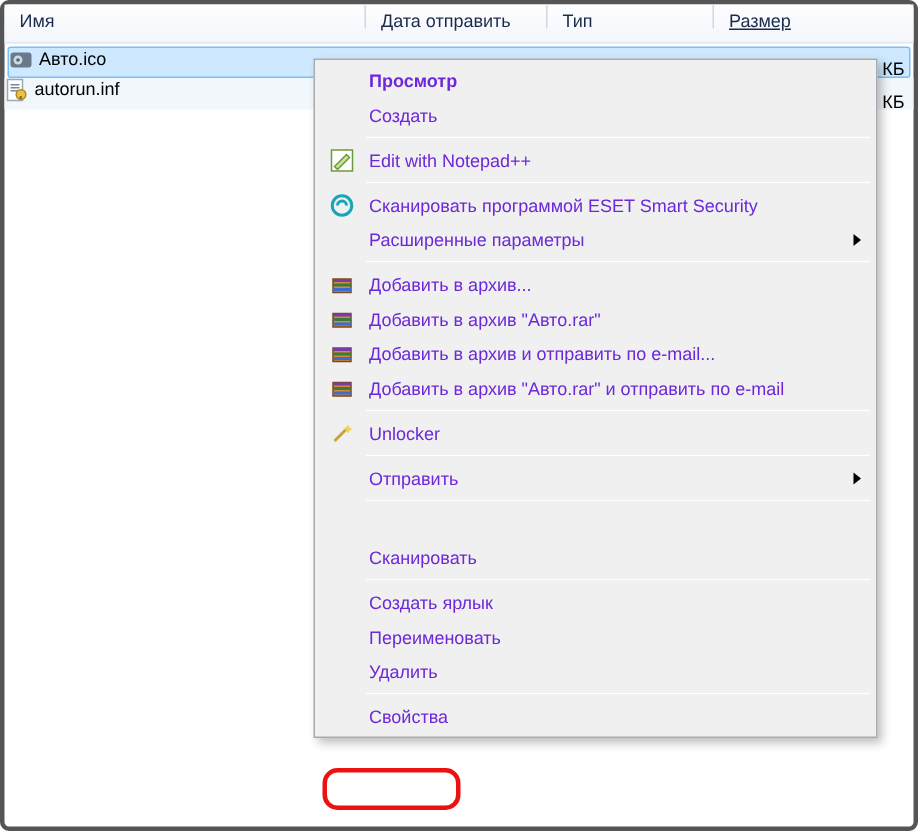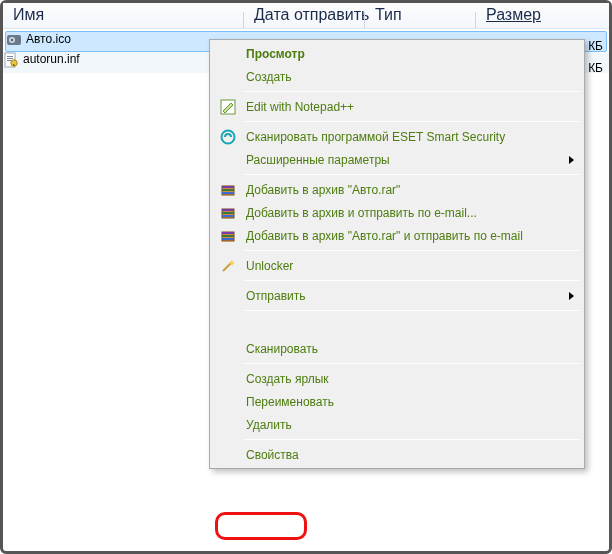--- a/index.html
+++ b/index.html
@@ -19,22 +19,22 @@
     width: 612px;
     height: 554px;
     position: relative;
     background: #fff;
   }
   .header {
     display: flex;
     border-bottom: 1px solid #e0e6ef;
     background: linear-gradient(#fdfdfe, #f3f6fb);
     height: 26px;
-    align-items: flex-end;
-    font-size: 16px;
+    align-items: flex-start;
+    font-size: 12px;
     color: #1a2b4a;
   }
   .col { padding: 4px 10px; white-space: nowrap; }
   .col-name { width: 240px; }
   .col-date { width: 120px; }
   .col-type { width: 110px; }
   .col-size { flex: 1; text-decoration: underline; }
   .sep { width:1px; height:16px; background:#cfd6e2; }
   .filelist { padding-top: 2px; }
   .row {
@@ -67,21 +67,21 @@
     border: 1px solid #a7abb0;
     box-shadow: 3px 3px 6px rgba(0,0,0,.25);
     padding: 2px;
   }
   .menu-item {
     display: flex;
     align-items: center;
     height: 23px;
     padding: 0 24px 0 4px;
     position: relative;
-    color: #4d7c0f;
+    color: #6d28d9;
   }
   .menu-item .mi-icon {
     width: 24px; height: 20px;
     display: inline-flex; align-items: center; justify-content: center;
     margin-right: 6px;
   }
   .menu-item .mi-label { flex: 1; white-space: nowrap; }
   .menu-item.bold .mi-label { font-weight: 700; }
   .menu-sep {
     height: 1px;
@@ -190,20 +190,31 @@
     <div class="menu-sep"></div>
     <div class="menu-item">
       <span class="mi-icon">
           <svg width="16" height="16">
             <rect x="2" y="4" width="12" height="9" fill="#d58a3a" stroke="#7a4a12"></rect>
             <rect x="2" y="4" width="12" height="2" fill="#7a3aa8"></rect>
             <rect x="2" y="7" width="12" height="2" fill="#3a7a3a"></rect>
             <rect x="2" y="10" width="12" height="2" fill="#3a6ad5"></rect>
           </svg>
         </span>
+      <span class="mi-label">Добавить в архив...</span>
+    </div>
+    <div class="menu-item">
+      <span class="mi-icon">
+          <svg width="16" height="16">
+            <rect x="2" y="4" width="12" height="9" fill="#d58a3a" stroke="#7a4a12"></rect>
+            <rect x="2" y="4" width="12" height="2" fill="#7a3aa8"></rect>
+            <rect x="2" y="7" width="12" height="2" fill="#3a7a3a"></rect>
+            <rect x="2" y="10" width="12" height="2" fill="#3a6ad5"></rect>
+          </svg>
+        </span>
       <span class="mi-label">Добавить в архив "Авто.rar"</span>
     </div>
     <div class="menu-item">
       <span class="mi-icon">
           <svg width="16" height="16">
             <rect x="2" y="4" width="12" height="9" fill="#d58a3a" stroke="#7a4a12"></rect>
             <rect x="2" y="4" width="12" height="2" fill="#7a3aa8"></rect>
             <rect x="2" y="7" width="12" height="2" fill="#3a7a3a"></rect>
             <rect x="2" y="10" width="12" height="2" fill="#3a6ad5"></rect>
           </svg>

